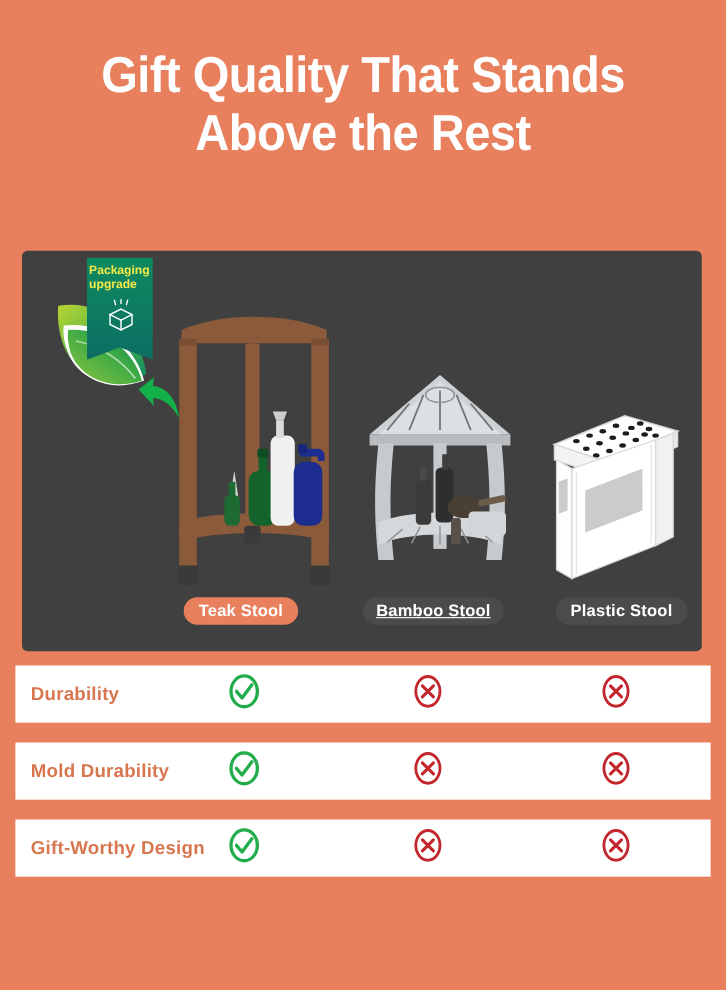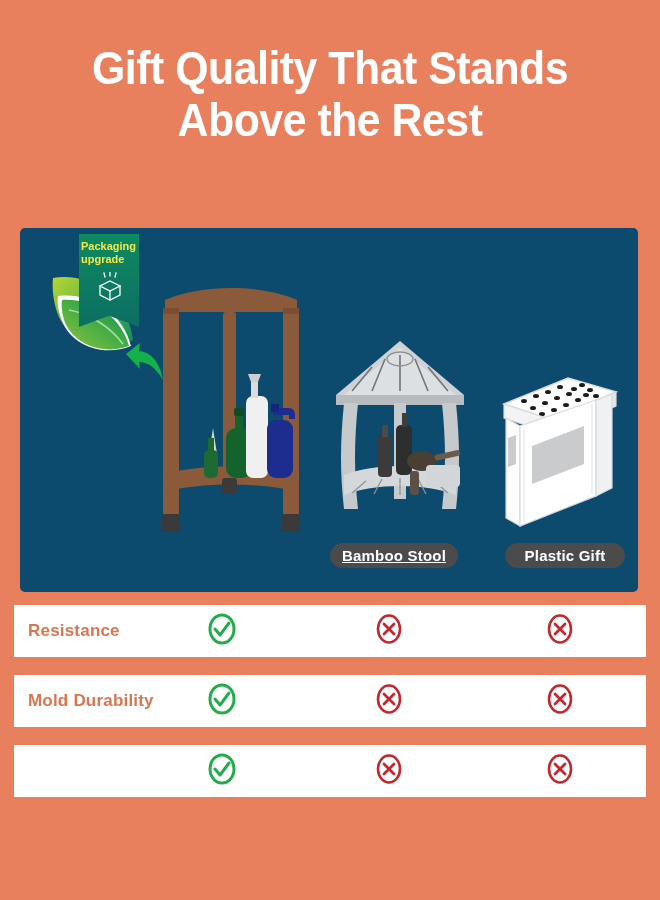--- a/index.html
+++ b/index.html
@@ -19,21 +19,21 @@
     font-weight: 700; letter-spacing: -0.5px;
     font-family: "Liberation Sans Narrow", "Liberation Sans", sans-serif;
     transform: scaleX(0.93); transform-origin: center top;
   }
   .title-line { display: block; white-space: nowrap; }
 
   
   .card {
     position: absolute; left: 20px; top: 228px;
     width: 618px; height: 364px;
-    background: #0c4a6e; border-radius: 5px;
+    background: #404040; border-radius: 5px;
   }
 
   
   .badge { position: absolute; left: 29px; top: 6px; width: 120px; height: 150px; }
   .badge-banner {
     position: absolute; left: 30px; top: 0; width: 60px; height: 93px;
     background: linear-gradient(180deg, #0e8a5f 0%, #0c6e63 100%);
     clip-path: polygon(0 0, 100% 0, 100% 100%, 50% 88%, 0 100%);
     z-index: 3;
   }
@@ -247,28 +247,29 @@
         <path d="M36 78 L88 58 L88 96 L36 116 Z" fill="#c9cbcd"></path>
         <path d="M12 70 L20 67 L20 96 L12 99 Z" fill="#c9cbcd"></path>
         <path d="M36 120 L88 100 L88 112 L36 132 Z" fill="#ffffff"></path>
         <g stroke="#e2e4e5" stroke-width="1.1">
           <line x1="28" y1="62" x2="28" y2="154"></line>
           <line x1="96" y1="36" x2="96" y2="126"></line>
         </g>
       </g>
     </svg>
 
+    <div class="pill pill-teak">Teak Stool</div>
     <div class="pill pill-bam">Bamboo Stool</div>
-    <div class="pill pill-plas">Plastic Gift</div>
+    <div class="pill pill-plas">Plastic Stool</div>
   </div>
 
   <div class="rows">
 
     <div class="row">
-      <span class="row-label">Resistance</span>
+      <span class="row-label">Durability</span>
       <span class="cell cell-c1">
         <svg width="30" height="34" viewBox="0 0 30 34">
             <ellipse cx="15" cy="17" rx="12" ry="14" fill="none" stroke="#22ac4b" stroke-width="3"></ellipse>
             <path d="M8 17 L13 23 L22 11" fill="none" stroke="#22ac4b" stroke-width="3" stroke-linecap="round" stroke-linejoin="round"></path>
           </svg>
       </span>
       <span class="cell cell-c2">
         <svg width="30" height="34" viewBox="0 0 30 34">
             <ellipse cx="15" cy="17" rx="11" ry="13.5" fill="none" stroke="#c1272d" stroke-width="2.6"></ellipse>
             <path d="M10 12 L20 22 M20 12 L10 22" stroke="#c1272d" stroke-width="2.8" stroke-linecap="round"></path>
@@ -299,20 +300,21 @@
       </span>
       <span class="cell cell-c3">
         <svg width="30" height="34" viewBox="0 0 30 34">
             <ellipse cx="15" cy="17" rx="11" ry="13.5" fill="none" stroke="#c1272d" stroke-width="2.6"></ellipse>
             <path d="M10 12 L20 22 M20 12 L10 22" stroke="#c1272d" stroke-width="2.8" stroke-linecap="round"></path>
           </svg>
       </span>
     </div>
 
     <div class="row">
+      <span class="row-label">Gift-Worthy Design</span>
       <span class="cell cell-c1">
         <svg width="30" height="34" viewBox="0 0 30 34">
             <ellipse cx="15" cy="17" rx="12" ry="14" fill="none" stroke="#22ac4b" stroke-width="3"></ellipse>
             <path d="M8 17 L13 23 L22 11" fill="none" stroke="#22ac4b" stroke-width="3" stroke-linecap="round" stroke-linejoin="round"></path>
           </svg>
       </span>
       <span class="cell cell-c2">
         <svg width="30" height="34" viewBox="0 0 30 34">
             <ellipse cx="15" cy="17" rx="11" ry="13.5" fill="none" stroke="#c1272d" stroke-width="2.6"></ellipse>
             <path d="M10 12 L20 22 M20 12 L10 22" stroke="#c1272d" stroke-width="2.8" stroke-linecap="round"></path>

